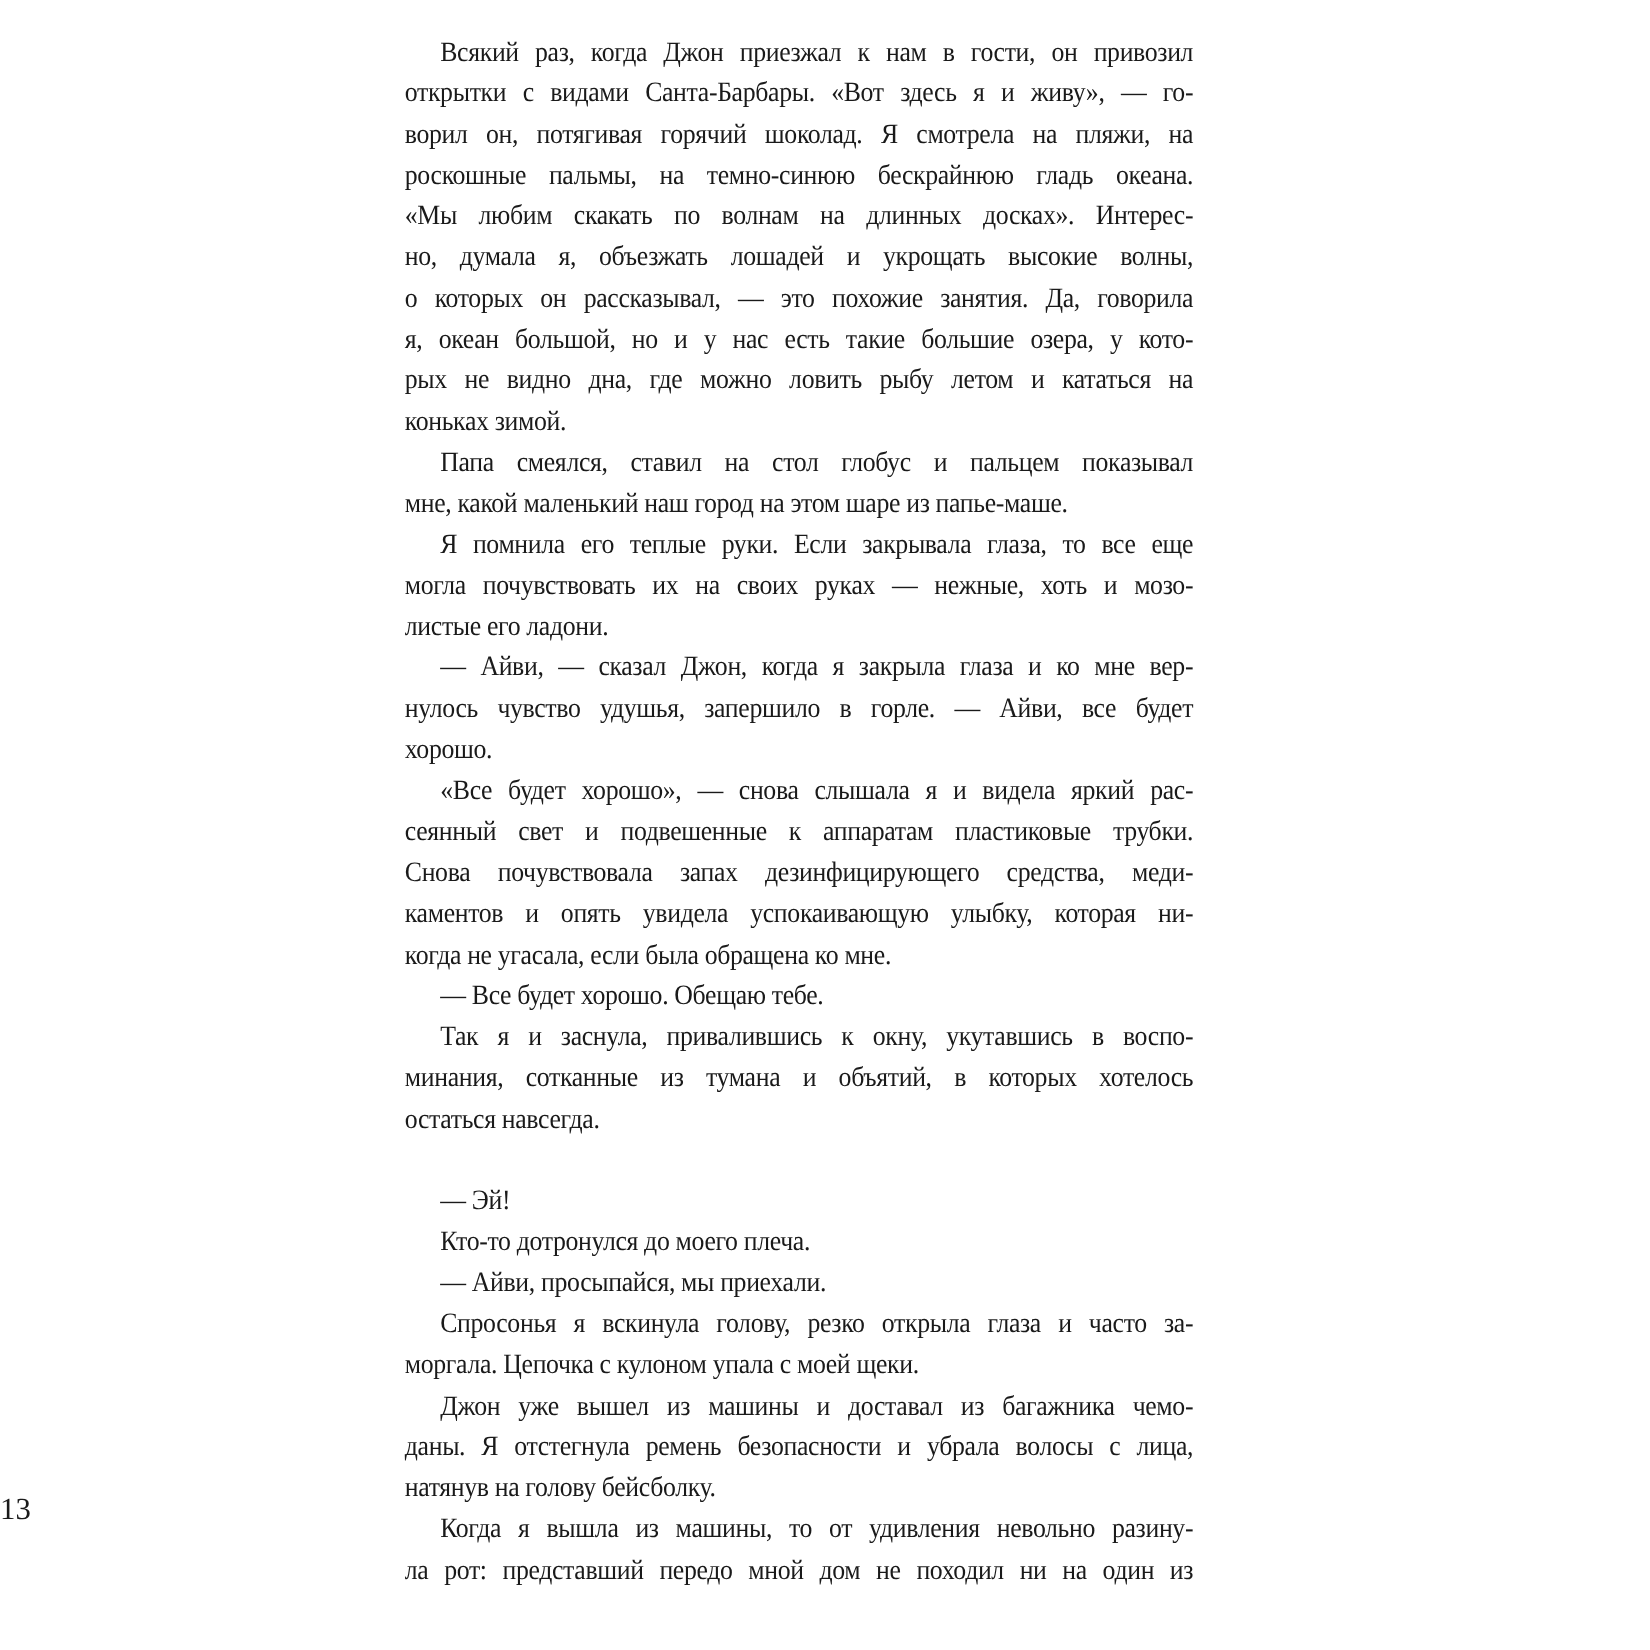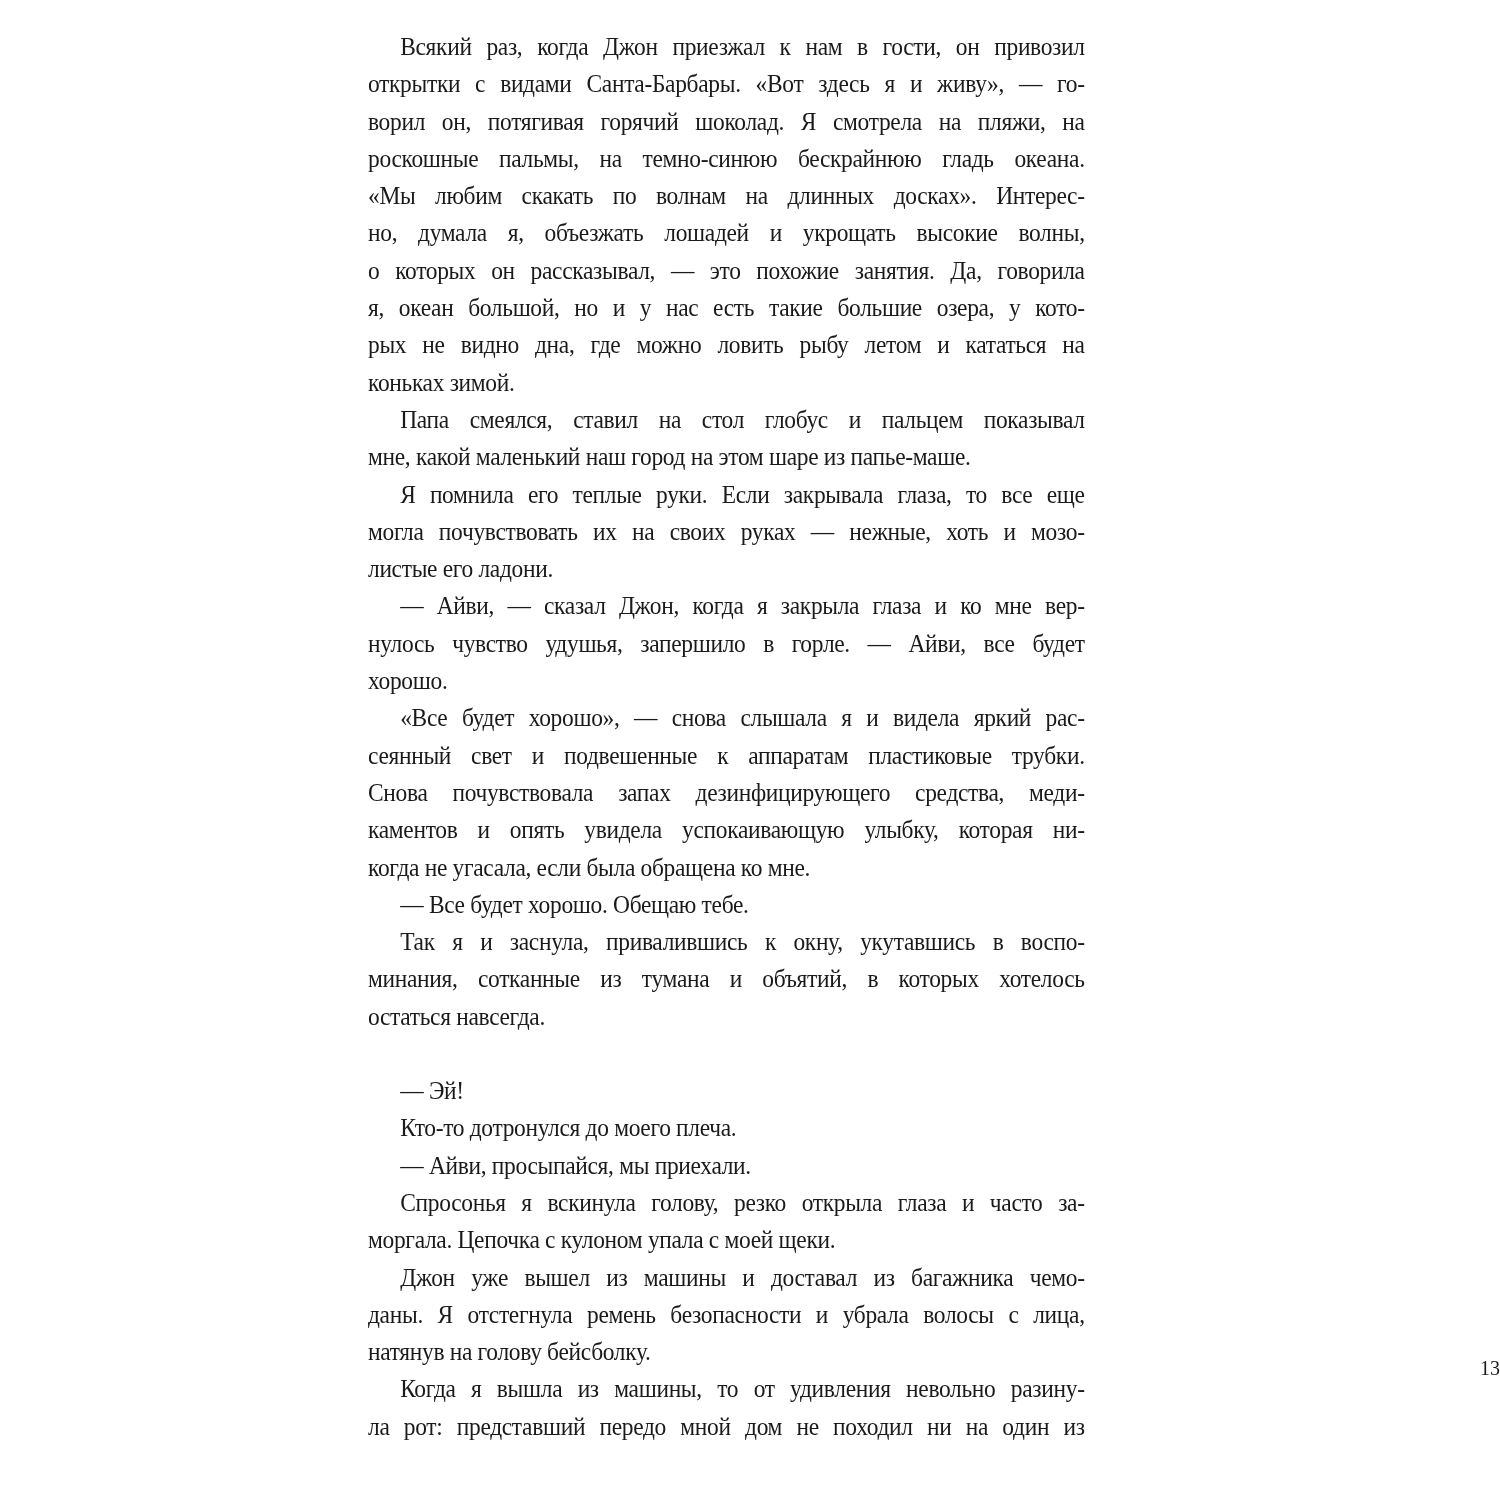--- a/index.html
+++ b/index.html
@@ -8,22 +8,22 @@
     position:absolute; left:368px; top:28px; width:717px;
     font-family:"Liberation Serif", "DejaVu Serif", serif;
     font-size:25.5px; line-height:37.3px; color:#1a1a1a;
     letter-spacing:-0.35px; transform:scaleX(0.92); transform-origin:left top;
   }
   .page-text .line { display:block; white-space:nowrap; text-align:justify; text-align-last:justify; width:779px; }
   .page-text .line.last { text-align-last:left; }
   .page-text .line.indent { text-indent:35px; }
   .gap { height:37px; }
   .page-number {
-    position:absolute; left:0; width:1500px; top:1357px; text-align:right;
-    font-family:"Liberation Serif", "DejaVu Serif", serif; font-size:20px; color:#1a1a1a;
+    position:absolute; left:0; width:1500px; top:1357px; text-align:left;
+    font-family:"Liberation Serif", "DejaVu Serif", serif; font-size:28px; color:#1a1a1a;
   }
 </style>
 </head>
 <body>
 
 <div class="page-text">
   <div id="part1">
       <span class="line indent">Всякий раз, когда Джон приезжал к нам в гости, он привозил</span>
       <span class="line">открытки с видами Санта-Барбары. «Вот здесь я и живу», — го-</span>
       <span class="line">ворил он, потягивая горячий шоколад. Я смотрела на пляжи, на</span>

